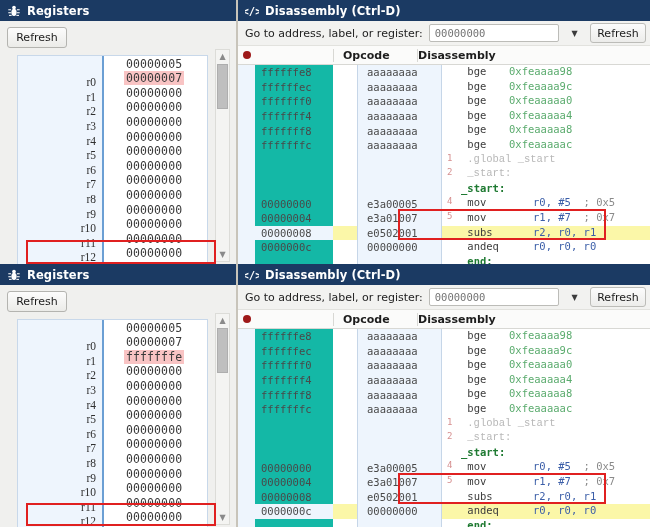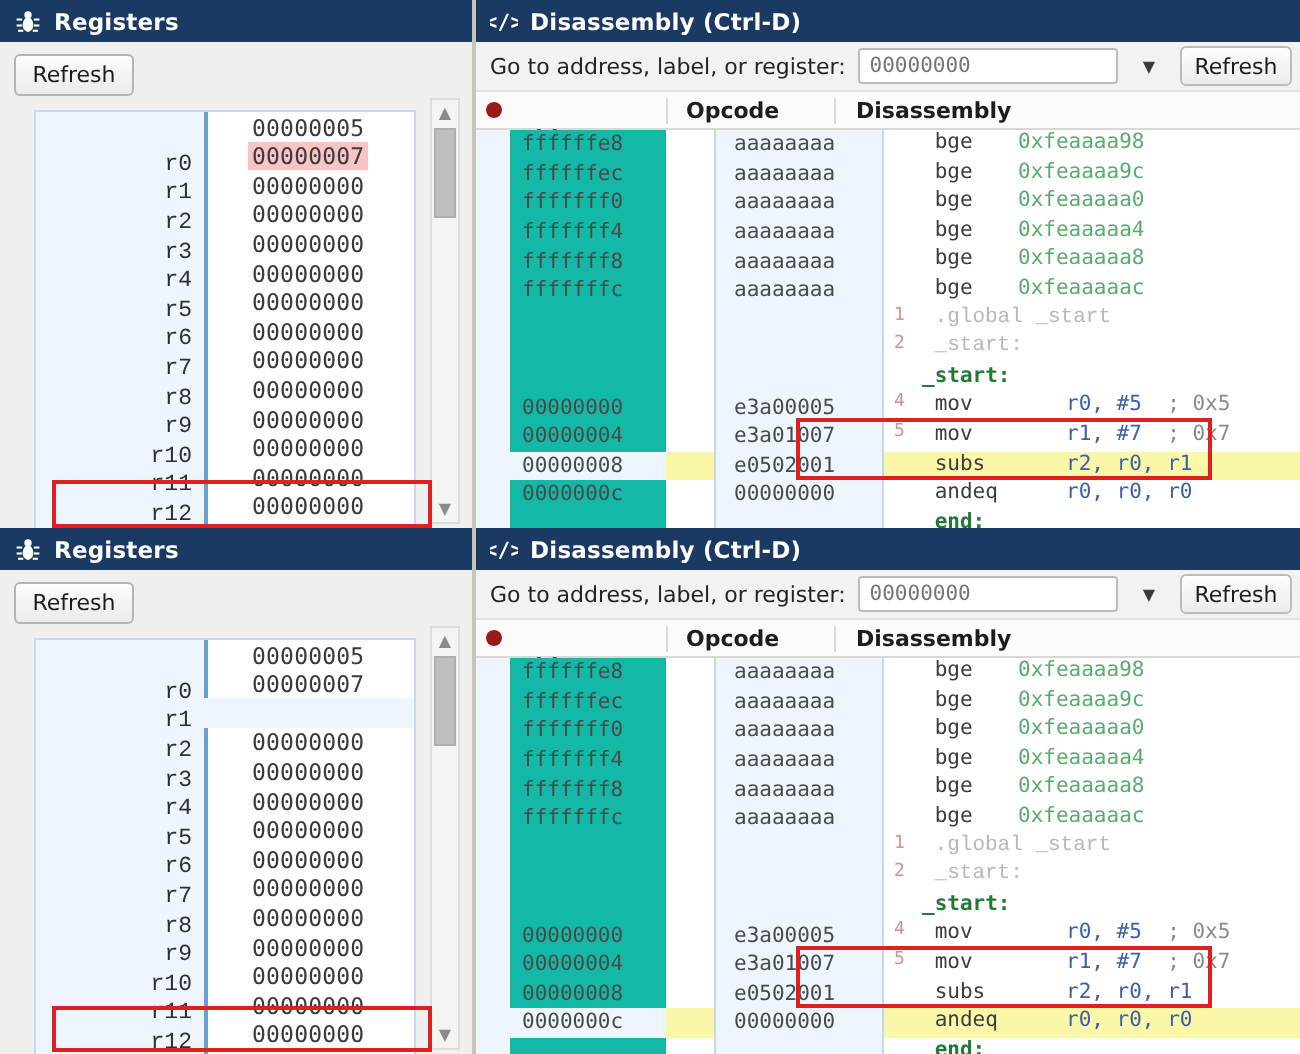--- a/index.html
+++ b/index.html
@@ -39,21 +39,21 @@
     position:absolute; left: 17px; top: 34px; right: 28px; bottom: 0;
     background: #eef5fd;
     border-left: 1px solid #c8d8ea; border-top: 1px solid #c8d8ea;
     border-right: 1px solid #c8d8ea;
     overflow: hidden;
   }
   .reg-row { display: flex; height: 14.6px; align-items: center; }
   .reg-name {
     width: 84px; text-align: right; padding-right: 6px;
     font-size: 11.5px; color: #2f2f2f;
-    font-family: Liberation Mono, monospace;
+    font-family: Liberation Serif, serif;
     margin-top: 38px;
   }
   .reg-valwrap {
     border-left: 2px solid #6b9fd4;
     padding-left: 20px; height: 14.6px; display:flex; align-items:flex-end;
     background: #ffffff; flex: 1 1 auto; gap: 9px;
   }
   .reg-val {
     font-family: "DejaVu Sans Mono", "Liberation Mono", monospace;
     font-size: 11.5px; color: #3a3a3a; letter-spacing: .1px;
@@ -100,21 +100,21 @@
   }
   .dis-head {
     height: 19px; background:#fbfbfa; border-bottom:1px solid #d8d8d4;
     display:flex; align-items:center; font-size: 11px; font-weight: bold; color:#1d1d1d;
     font-family:"DejaVu Sans","Liberation Sans",sans-serif;
   }
   .bp-col { width: 17px; display:flex; align-items:center; justify-content:center; }
   .bp-dot { width: 8px; height:8px; border-radius:50%; background:#9e1919; display:block; }
   .h-addr { width: 78px; margin-top: 28px; }
   .h-op   { width: 84px; border-left:1px solid #d8d8d4; padding-left: 9px; }
-  .h-dis  { flex:1 1 auto; border-left:1px solid #d8d8d4; padding-left: 10px; }
+  .h-dis  { flex:1 1 auto; border-left:1px solid #d8d8d4; }
 
   .dis-rows { position:absolute; left:0; right:0; top: 44px; bottom:0; overflow:hidden; }
   .dis-row { display:flex; height: 14.6px; align-items:center; position: relative; }
   .dis-row.hl { background: #fbf7a8; }
   .c-bp { width: 17px; height:14.6px; background:#eef5fd; flex:0 0 auto; }
   .c-addr {
     width: 78px; flex: 0 0 auto; background:#14b8a6; height:14.6px;
     display:flex; align-items:center; justify-content:flex-start; padding-left: 6px;
     font-family:"DejaVu Sans Mono","Liberation Mono",monospace;
     font-size: 10.5px; color:#494949;
@@ -298,20 +298,23 @@
             </div>
           </div>
           <div class="reg-row">
             <div class="reg-name">r1</div>
             <div class="reg-valwrap">
               <span class="reg-val">00000007</span>
             </div>
           </div>
           <div class="reg-row">
             <div class="reg-name">r2</div>
+            <div class="reg-valwrap">
+              <span class="reg-val hl">fffffffe</span>
+            </div>
           </div>
           <div class="reg-row">
             <div class="reg-name">r3</div>
             <div class="reg-valwrap">
               <span class="reg-val">00000000</span>
             </div>
           </div>
           <div class="reg-row">
             <div class="reg-name">r4</div>
             <div class="reg-valwrap">

